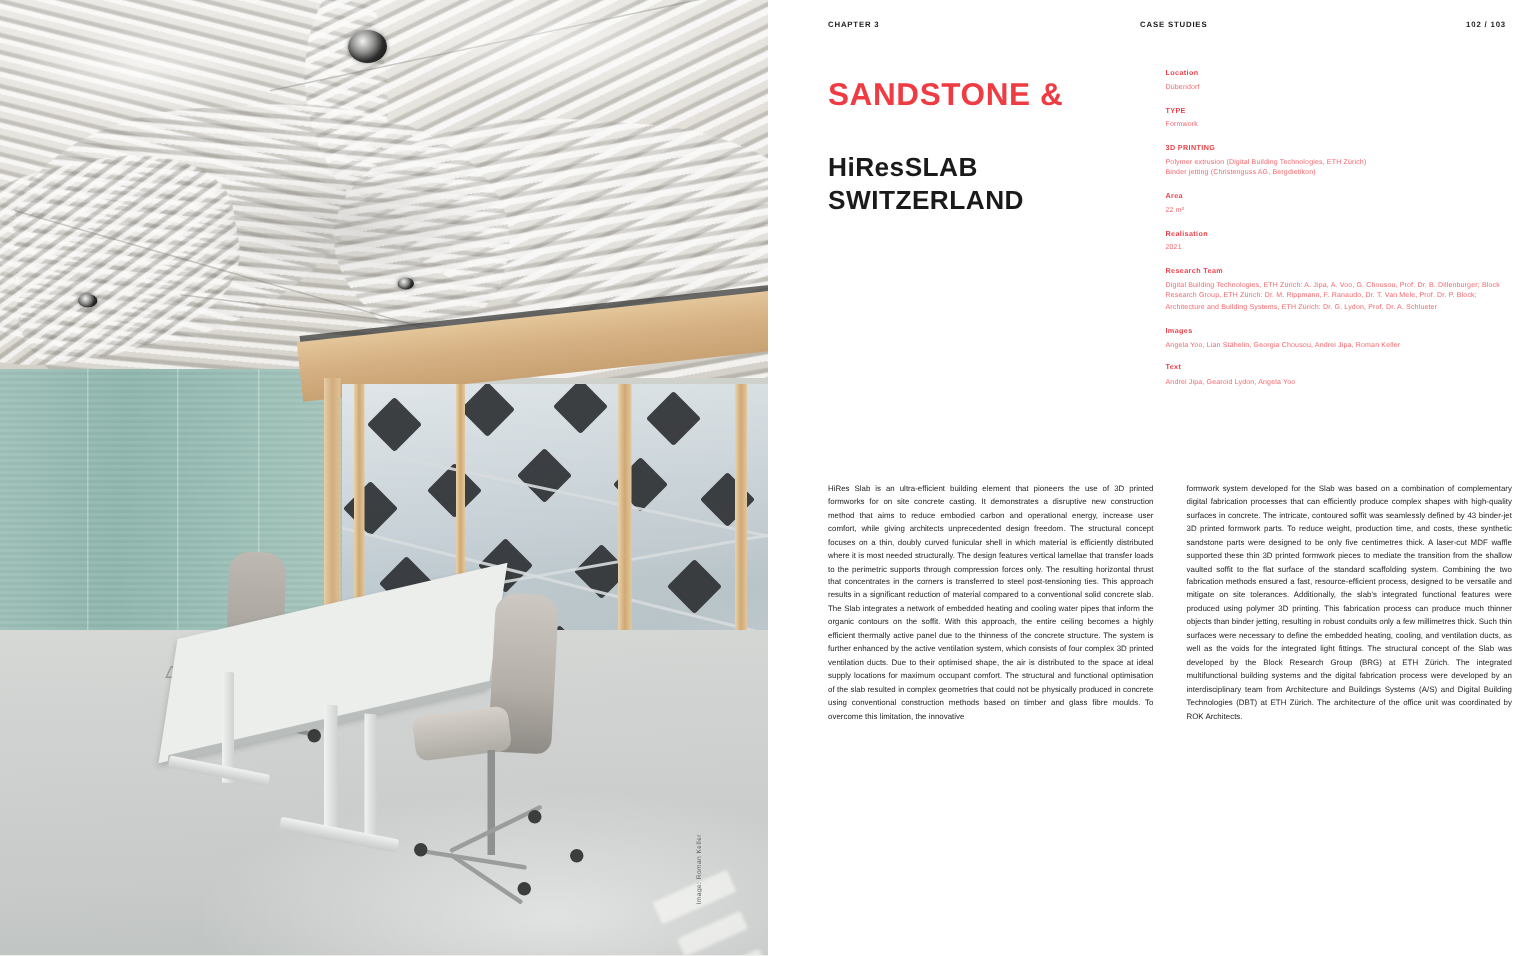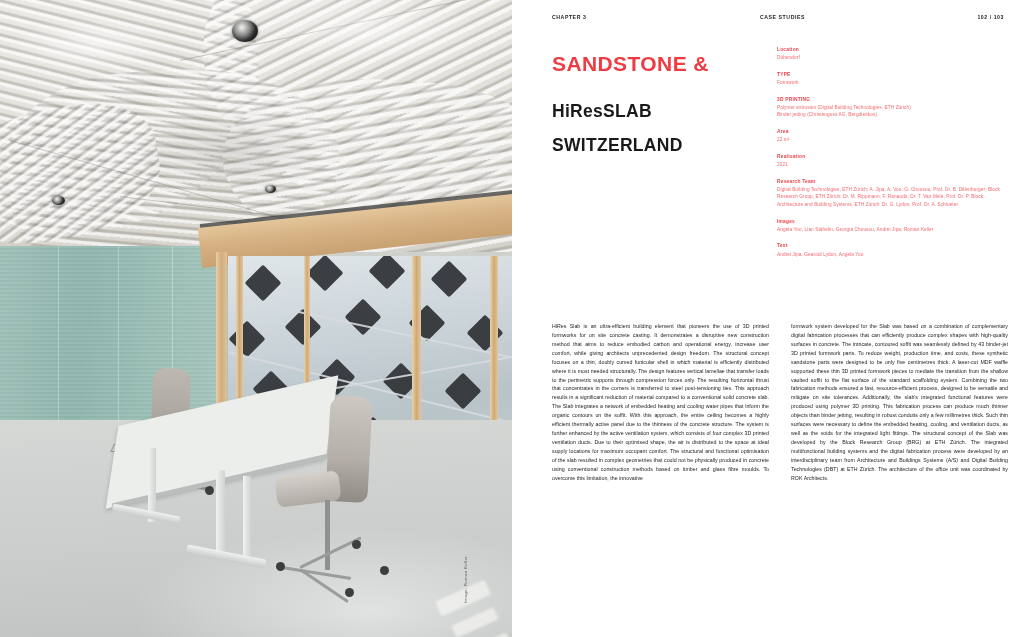--- a/index.html
+++ b/index.html
@@ -101,21 +101,21 @@
     font-weight:700;text-transform:uppercase;}
   .rh-chapter{left:40px;}
   .rh-section{left:248px;}
   .rh-folio{right:20px;}
 
   .titles{position:absolute;left:40px;top:50px;width:230px;}
   .title-main{font-size:21px;line-height:1.33;letter-spacing:.4px;font-weight:700;color:#ef3b42;
     text-transform:uppercase;font-stretch:condensed;margin:0;}
   .title-sub{margin:22px 0 0 0;font-size:17.5px;line-height:1.28;letter-spacing:.3px;
     font-weight:700;color:#1a1a1a;}
-  .title-sub .l2{text-transform:uppercase;margin-top:12px;}
+  .title-sub .l2{text-transform:uppercase;}
 
   .meta{position:absolute;left:265px;top:46px;width:230px;color:#f0585f;}
   .meta-block{margin-bottom:9px;}
   .meta-label{font-size:4.8px;font-weight:700;letter-spacing:.25px;line-height:1.5;margin:0 0 1px 0;color:#ed3f47;}
   .meta-value{font-size:4.7px;line-height:1.62;letter-spacing:.1px;margin:0;color:#f4676d;}
 
   .body{position:absolute;left:40px;top:322px;width:456px;display:flex;gap:22px;}
   .col{width:217px;font-size:5.25px;line-height:1.70;text-align:justify;color:#232323;
     letter-spacing:.02px;hyphens:none;}
   .col p{margin:0;}

